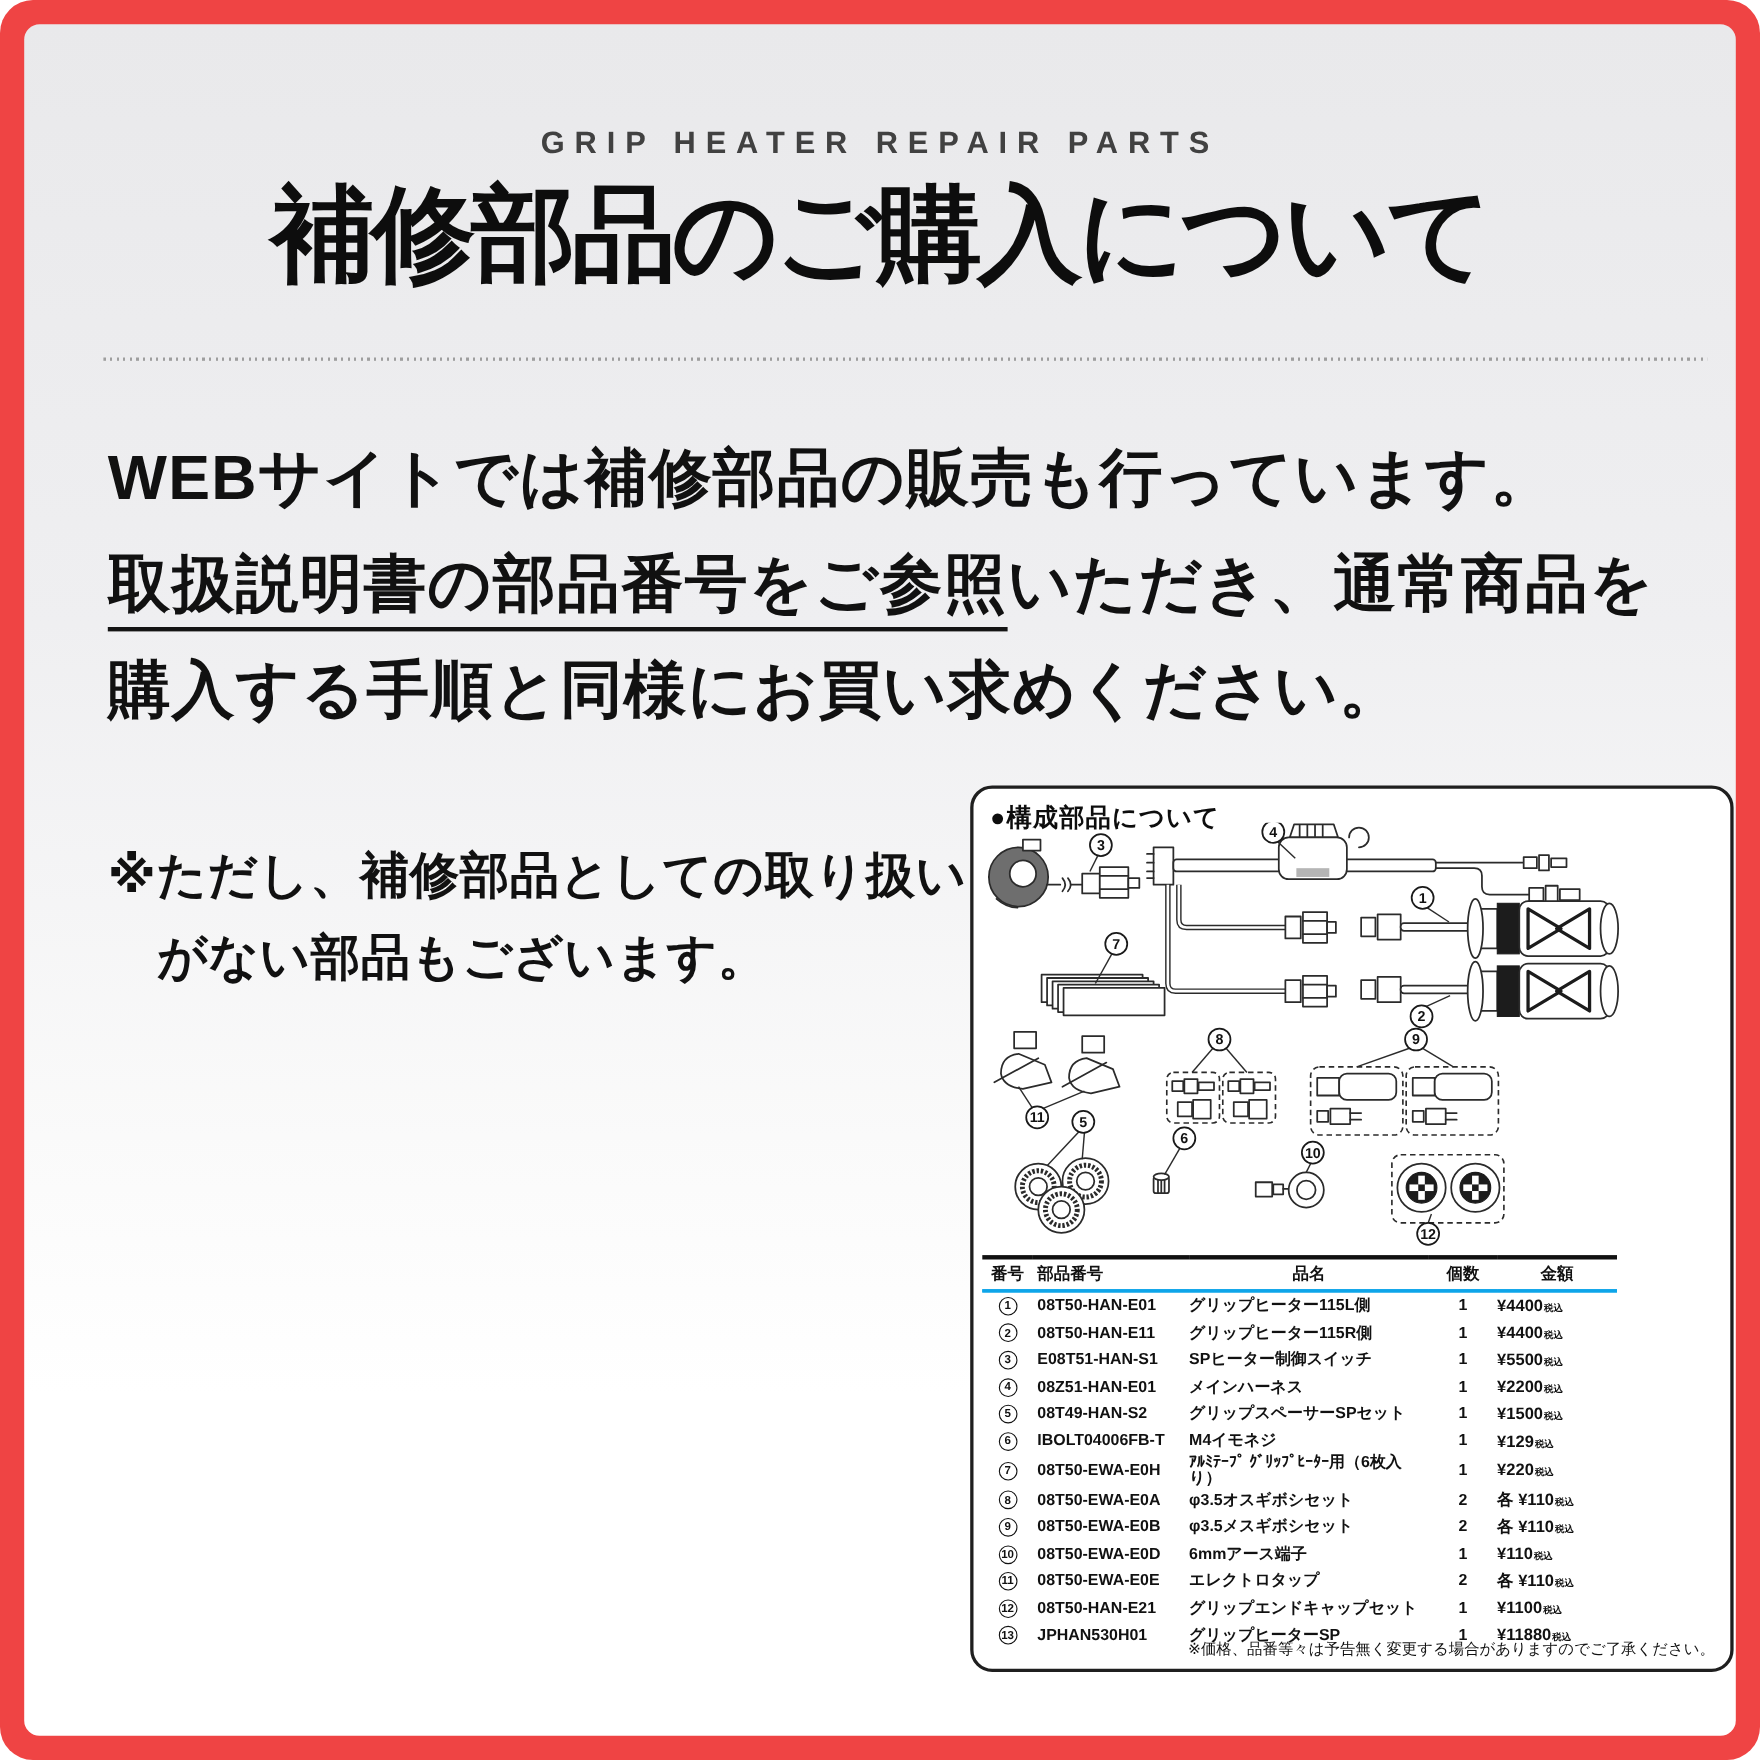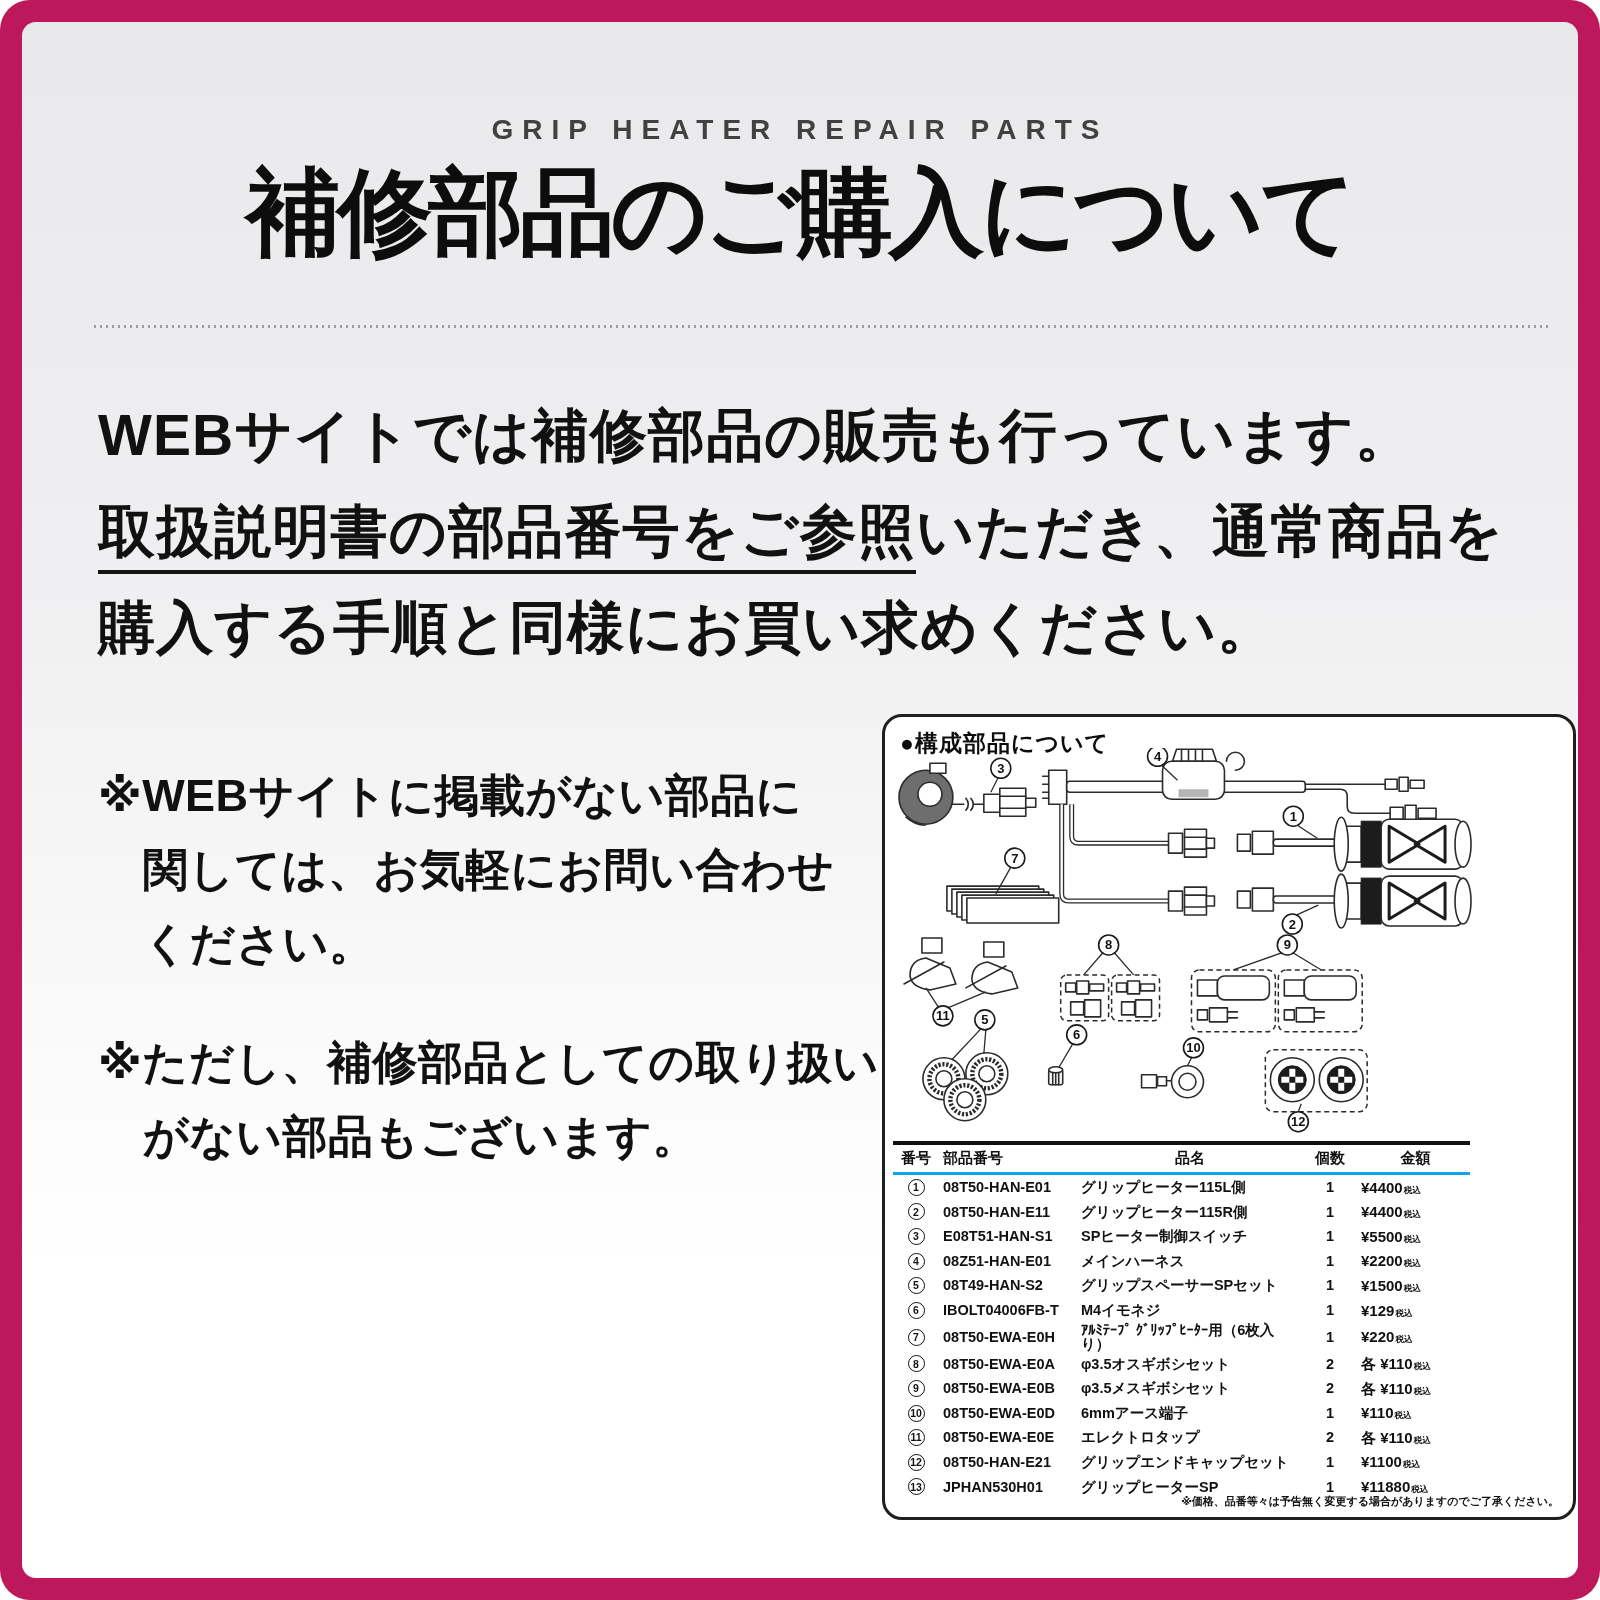--- a/index.html
+++ b/index.html
@@ -1,18 +1,18 @@
 <!DOCTYPE html>
 <html lang="ja"><head>
 <meta charset="utf-8">
 <style>
   html,body{margin:0;padding:0;}
   body{width:1600px;height:1600px;position:relative;background:#ffffff;overflow:hidden;
        font-family:"Liberation Sans","DejaVu Sans",sans-serif;}
-  .frame{position:absolute;inset:0;background:#be185d;border-radius:30px;}
+  .frame{position:absolute;inset:0;background:#ef4444;border-radius:30px;}
   .sheet{position:absolute;inset:22px;border-radius:14px;
          background:linear-gradient(180deg,#e9e9eb 0%,#efeff1 35%,#fafafa 65%,#ffffff 80%);}
   .eyebrow{position:absolute;top:92px;left:0;width:100%;text-align:center;
            font-size:28px;font-weight:700;letter-spacing:9px;color:#414141;}
   .title{position:absolute;top:128px;left:0;width:100%;text-align:center;margin:0;
          font-size:95px;font-weight:900;letter-spacing:-0.04em;color:#0d0d0d;}
   .divider{position:absolute;top:303px;left:72px;width:1458px;height:3px;
            background:repeating-linear-gradient(90deg,#9e9e9e 0 2px,transparent 2px 6px);}
   .lead{position:absolute;left:76px;top:366px;width:1450px;margin:0;
         font-size:57px;line-height:1.68;font-weight:600;color:#111;letter-spacing:0.02em;}
@@ -51,38 +51,35 @@
   .parts-table td{height:24.6px;line-height:1;font-weight:700;font-size:14.5px;
                   vertical-align:middle;padding:0;}
   .c-no{text-align:center;}
   .circ{display:inline-flex;align-items:center;justify-content:center;width:17px;height:17px;
         border:1.4px solid #111;border-radius:50%;font-size:10.5px;font-weight:600;box-sizing:border-box;}
   .c-name{text-align:left;}
   .c-qty{text-align:center;}
   .c-price{text-align:left;padding-right:2px;white-space:nowrap;}
   .price-main{font-size:15px;font-weight:700;}
   .tax{font-size:8.5px;font-weight:700;margin-left:1px;}
-  .footnote{position:absolute;right:14px;bottom:8px;font-size:11px;font-weight:700;color:#111;}
+  .footnote{position:absolute;right:14px;bottom:8px;font-size:14px;font-weight:400;color:#111;}
 </style>
 </head>
 <body>
 
 <div class="frame">
   <div class="sheet">
 
     <div class="eyebrow">GRIP HEATER REPAIR PARTS</div>
     <h1 class="title">補修部品のご購入について</h1>
     <div class="divider"></div>
 
     <p class="lead"><span>WEBサイトでは補修部品の販売も行っています。</span><br><span class="u">取扱説明書の部品番号をご参照</span><span>いただき、通常商品を</span><br><span>購入する手順と同様にお買い求めください。</span></p>
 
     <div class="notes">
-      <p class="note">※WEBサイトに掲載がない部品に
-関しては、お気軽にお問い合わせ
-ください。</p>
       <p class="note">※ただし、補修部品としての取り扱い
 がない部品もございます。</p>
     </div>
 
     <div class="panel">
       <div class="panel-heading">●構成部品について</div>
 
       <svg class="diagram" viewBox="0 0 592 386" aria-hidden="true">
 
         <g>

